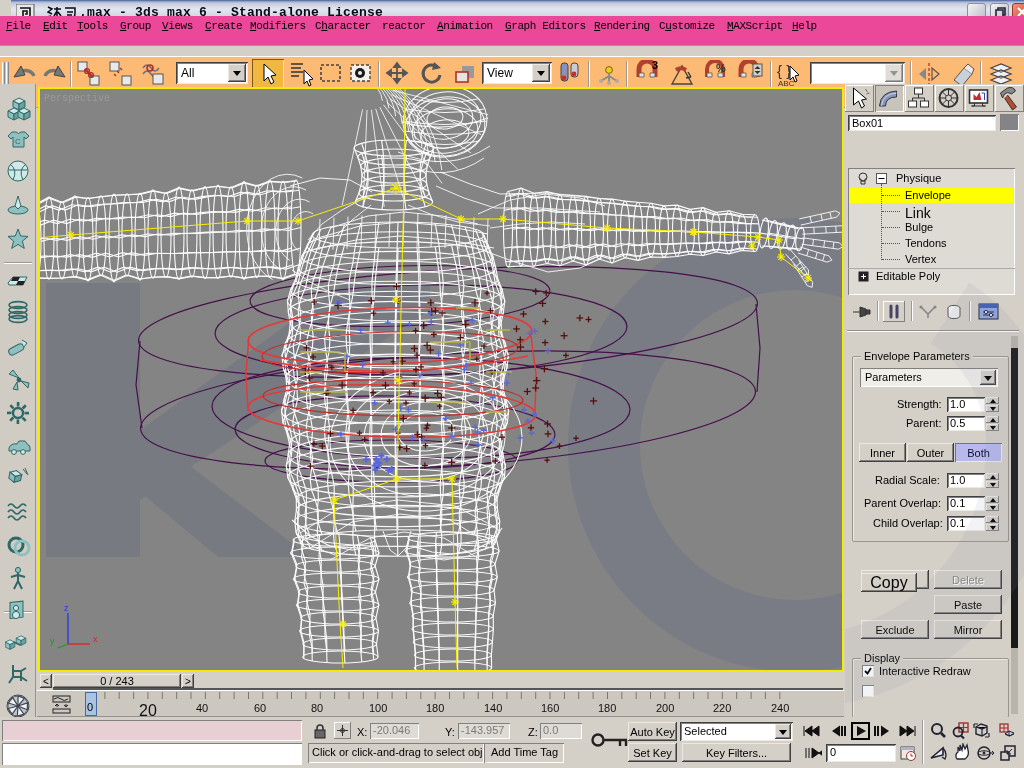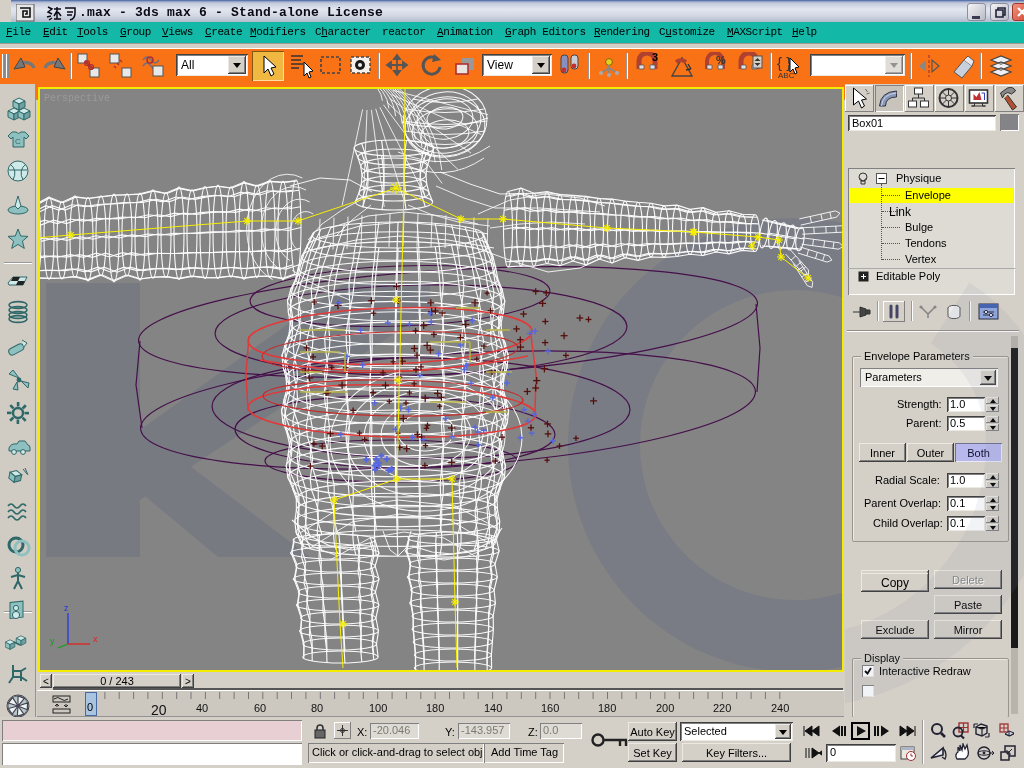--- a/index.html
+++ b/index.html
@@ -43,38 +43,38 @@
   <svg width="17" height="16">
         <path d="M5,6 h7 v7 h-7 z M7,6 v-2 h7 v7 h-2" fill="none" stroke="#22223a" stroke-width="1.6"></path>
       </svg>
     </div>
  <div class="abs" style="left:1001px;top:3px;width:20px;height:18px;border-radius:3px;background:linear-gradient(135deg,#f0927e,#cf4531);border:1px solid #9e3826">
   <svg width="18" height="16">
         <path d="M5,4 l8,8 M13,4 l-8,8" stroke="#fff" stroke-width="2.2"></path>
       </svg>
     </div>
 </div>
-<div class="abs" style="left:0;top:22px;width:1024px;height:22px;background:#14b8a6;border-bottom:1px solid #9e9a92">
+<div class="abs" style="left:0;top:16px;width:1024px;height:30px;background:#ec4899;border-bottom:1px solid #9e9a92">
     <div class="abs mono" style="left:6px;top:4px;font-size:11px;letter-spacing:-0.4px;color:#000"><u>F</u>ile</div>
     <div class="abs mono" style="left:43px;top:4px;font-size:11px;letter-spacing:-0.4px;color:#000"><u>E</u>dit</div>
     <div class="abs mono" style="left:77px;top:4px;font-size:11px;letter-spacing:-0.4px;color:#000"><u>T</u>ools</div>
     <div class="abs mono" style="left:120px;top:4px;font-size:11px;letter-spacing:-0.4px;color:#000"><u>G</u>roup</div>
     <div class="abs mono" style="left:162px;top:4px;font-size:11px;letter-spacing:-0.4px;color:#000"><u>V</u>iews</div>
     <div class="abs mono" style="left:205px;top:4px;font-size:11px;letter-spacing:-0.4px;color:#000"><u>C</u>reate</div>
     <div class="abs mono" style="left:250px;top:4px;font-size:11px;letter-spacing:-0.4px;color:#000"><u>M</u>odifiers</div>
     <div class="abs mono" style="left:315px;top:4px;font-size:11px;letter-spacing:-0.4px;color:#000">C<u>h</u>aracter</div>
     <div class="abs mono" style="left:382px;top:4px;font-size:11px;letter-spacing:-0.4px;color:#000">reactor</div>
     <div class="abs mono" style="left:437px;top:4px;font-size:11px;letter-spacing:-0.4px;color:#000"><u>A</u>nimation</div>
     <div class="abs mono" style="left:505px;top:4px;font-size:11px;letter-spacing:-0.4px;color:#000"><u>G</u>raph Editors</div>
     <div class="abs mono" style="left:594px;top:4px;font-size:11px;letter-spacing:-0.4px;color:#000"><u>R</u>endering</div>
     <div class="abs mono" style="left:659px;top:4px;font-size:11px;letter-spacing:-0.4px;color:#000">C<u>u</u>stomize</div>
     <div class="abs mono" style="left:727px;top:4px;font-size:11px;letter-spacing:-0.4px;color:#000"><u>M</u>AXScript</div>
     <div class="abs mono" style="left:792px;top:4px;font-size:11px;letter-spacing:-0.4px;color:#000"><u>H</u>elp</div>
   </div>
-<div class="abs" style="left:0;top:48px;width:1024px;height:52px;background:#f97316;box-shadow:inset 0 1px 0 #fff,inset 0 -1px 0 #999690">
+<div class="abs" style="left:0;top:56px;width:1024px;height:52px;background:#fdba74;box-shadow:inset 0 1px 0 #fff,inset 0 -1px 0 #999690">
     <div class="abs" style="left:2px;top:6px;width:3px;height:24px;border-left:1px solid #fff;border-right:1px solid #888"></div>
     <div class="abs" style="left:6px;top:6px;width:3px;height:24px;border-left:1px solid #fff;border-right:1px solid #888"></div>
     <svg class="abs" style="left:12px;top:4px" width="26" height="28" viewBox="0 0 26 28">
       <path d="M7,13 A9,8 0 0 1 22,16" fill="none" stroke="#777" stroke-width="3.4"></path>
       <path d="M2,17 L9,6 L13,15 Z" fill="#777" stroke="#444"></path>
     </svg>
     <svg class="abs" style="left:41px;top:4px" width="26" height="28" viewBox="0 0 26 28">
       <path d="M19,13 A9,8 0 0 0 4,16" fill="none" stroke="#777" stroke-width="3.4"></path>
       <path d="M24,17 L17,6 L13,15 Z" fill="#777" stroke="#444"></path>
     </svg>
@@ -1127,21 +1127,21 @@
       <svg class="abs" style="left:28px;top:5px" width="11" height="11">
         <rect x="0.5" y="0.5" width="10" height="10" fill="#fff" stroke="#555"></rect>
         <path d="M2.5,5.5 h6" stroke="#000"></path>
       </svg>
       <div class="abs" style="left:48px;top:4px;font-size:11px">Physique</div>
       <div class="abs" style="left:1px;top:20px;width:164px;height:15px;background:#ffff00"></div>
       <div class="abs" style="left:33px;top:16px;width:1px;height:76px;border-left:1px dotted #555"></div>
       <div class="abs" style="left:34px;top:27px;width:18px;height:1px;border-top:1px dotted #555"></div>
       <div class="abs" style="left:57px;top:21px;font-size:11px">Envelope</div>
       <div class="abs" style="left:34px;top:43px;width:18px;height:1px;border-top:1px dotted #555"></div>
-      <div class="abs" style="left:41px;top:37px;font-size:12px">Link</div>
+      <div class="abs" style="left:57px;top:37px;font-size:14px">Link</div>
       <div class="abs" style="left:34px;top:59px;width:18px;height:1px;border-top:1px dotted #555"></div>
       <div class="abs" style="left:57px;top:53px;font-size:11px">Bulge</div>
       <div class="abs" style="left:34px;top:75px;width:18px;height:1px;border-top:1px dotted #555"></div>
       <div class="abs" style="left:57px;top:69px;font-size:11px">Tendons</div>
       <div class="abs" style="left:34px;top:91px;width:18px;height:1px;border-top:1px dotted #555"></div>
       <div class="abs" style="left:57px;top:85px;font-size:11px">Vertex</div>
       <div class="abs" style="left:0;top:100px;width:167px;height:1px;background:#aaa"></div>
       <svg class="abs" style="left:10px;top:103px" width="11" height="11">
         <rect x="0.5" y="0.5" width="10" height="10" fill="#222"></rect>
         <path d="M3,5.5 h5 M5.5,3 v5" stroke="#fff"></path>
@@ -1213,21 +1213,21 @@
     <div class="spin spinu" style="left:141px;top:412px"></div>
     <div class="spin spind" style="left:141px;top:420px"></div>
     <div class="abs" style="left:28px;top:433px;font-size:11px">Child Overlap:</div>
     <div class="abs field" style="left:102px;top:432px;width:38px;height:15px">
       <div class="abs" style="left:3px;top:1px;font-size:11px">0.1</div>
     </div>
     <div class="spin spinu" style="left:141px;top:432px"></div>
     <div class="spin spind" style="left:141px;top:440px"></div>
     <div class="abs btn" style="left:16px;top:486px;width:68px;height:19px;font-size:11px;color:#8a8880;text-shadow:1px 1px 0 #fff">Insert</div>
     <div class="abs btn" style="left:89px;top:486px;width:68px;height:19px;font-size:11px;color:#8a8880;text-shadow:1px 1px 0 #fff">Delete</div>
-    <div class="abs btn" style="left:16px;top:489px;width:68px;height:19px;font-size:12px;">Copy</div>
+    <div class="abs btn" style="left:16px;top:489px;width:56px;height:19px;font-size:16px;">Copy</div>
     <div class="abs btn" style="left:89px;top:511px;width:68px;height:19px;font-size:11px;">Paste</div>
     <div class="abs btn" style="left:16px;top:536px;width:68px;height:19px;font-size:11px;">Exclude</div>
     <div class="abs btn" style="left:89px;top:536px;width:68px;height:19px;font-size:11px;">Mirror</div>
     <div class="grp" style="left:7px;top:574px;width:157px;height:60px">
       <div class="grplbl">Display</div>
     </div>
     <div class="abs cb" style="left:17px;top:581px;width:12px;height:12px">
       <svg width="10" height="10">
         <path d="M2,5 l2.5,2.5 L8,2" fill="none" stroke="#000" stroke-width="1.8"></path>
       </svg>
@@ -1297,21 +1297,21 @@
       <rect x="627.4" y="0" width="1" height="7" fill="#777"></rect>
       <rect x="641.8" y="0" width="1" height="7" fill="#777"></rect>
       <rect x="656.1" y="0" width="1" height="7" fill="#777"></rect>
       <rect x="670.5" y="0" width="1" height="7" fill="#777"></rect>
       <rect x="684.8" y="0" width="1" height="7" fill="#777"></rect>
       <rect x="699.2" y="0" width="1" height="7" fill="#777"></rect>
       <rect x="713.6" y="0" width="1" height="7" fill="#777"></rect>
       <rect x="727.9" y="0" width="1" height="7" fill="#777"></rect>
       <rect x="742.3" y="0" width="1" height="7" fill="#777"></rect>
     </svg>
-    <div class="abs" style="left:114px;top:11px;width:30px;font-size:14px;color:#111">20</div>
+    <div class="abs" style="left:102px;top:11px;width:30px;font-size:16px;color:#111">20</div>
     <div class="abs" style="left:159px;top:11px;width:30px;font-size:11px;color:#111">40</div>
     <div class="abs" style="left:217px;top:11px;width:30px;font-size:11px;color:#111">60</div>
     <div class="abs" style="left:274px;top:11px;width:30px;font-size:11px;color:#111">80</div>
     <div class="abs" style="left:332px;top:11px;width:30px;font-size:11px;color:#111">100</div>
     <div class="abs" style="left:389px;top:11px;width:30px;font-size:11px;color:#111">180</div>
     <div class="abs" style="left:447px;top:11px;width:30px;font-size:11px;color:#111">140</div>
     <div class="abs" style="left:504px;top:11px;width:30px;font-size:11px;color:#111">160</div>
     <div class="abs" style="left:561px;top:11px;width:30px;font-size:11px;color:#111">180</div>
     <div class="abs" style="left:619px;top:11px;width:30px;font-size:11px;color:#111">200</div>
     <div class="abs" style="left:676px;top:11px;width:30px;font-size:11px;color:#111">220</div>

